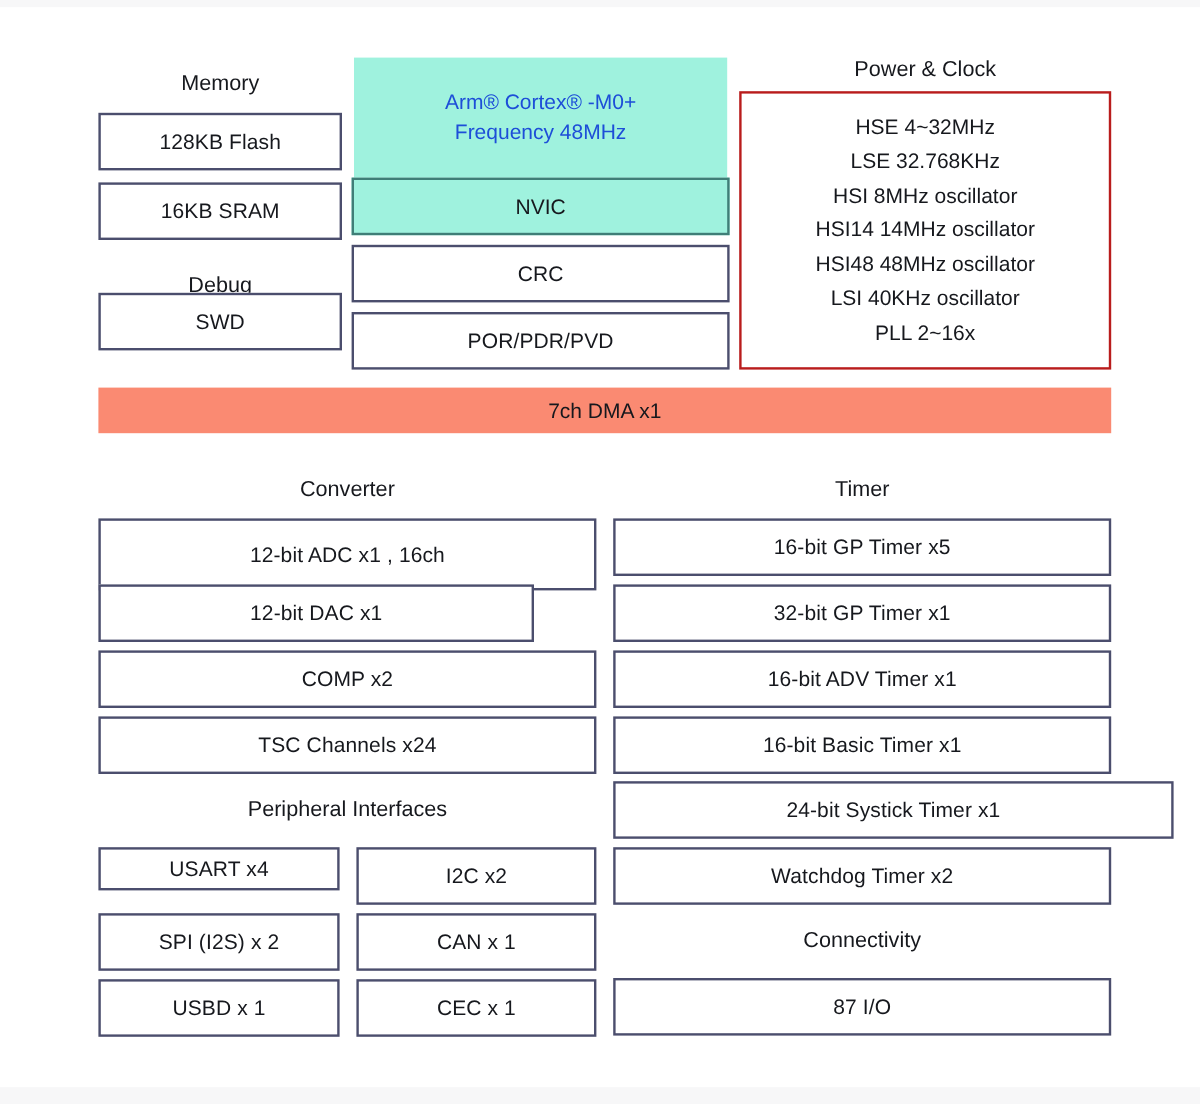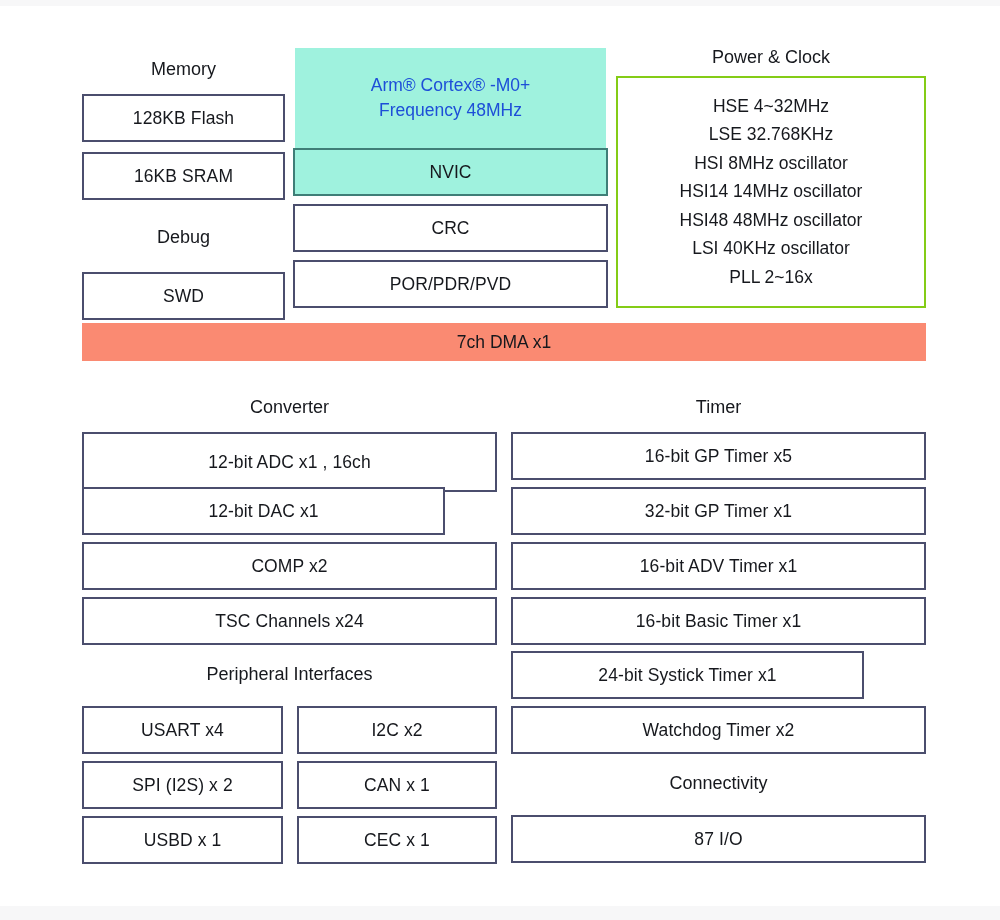--- a/index.html
+++ b/index.html
@@ -96,21 +96,21 @@
     align-items: center;
     justify-content: center;
     font-size: 17.5px;
     color: #16181d;
   }
 
   
   .clockpanel {
     position: absolute;
     box-sizing: border-box;
-    border: 2px solid #84cc16;
+    border: 2px solid #b91c1c;
     background: #ffffff;
     display: flex;
     flex-direction: column;
     align-items: center;
     justify-content: center;
     padding: 4px 0;
   }
   .clockpanel .line {
     font-size: 17.5px;
     line-height: 1.0;
@@ -128,21 +128,21 @@
   <div class="botband"></div>
 
   <div class="hdr" style="left:82px; top:56px; width:203px; height:26px;">Memory</div>
 
   <div class="box" style="left:82px; top:94px; width:203px; height:48px;">128KB Flash</div>
 
   <div class="box" style="left:82px; top:152px; width:203px; height:48px;">16KB SRAM</div>
 
   <div class="hdr" style="left:82px; top:224px; width:203px; height:26px;">Debug</div>
 
-  <div class="box" style="left:82px; top:272px; width:203px; height:48px;">SWD</div>
+  <div class="box" style="left:82px; top:244px; width:203px; height:48px;">SWD</div>
 
   <div class="cpu" style="left:295px; top:48px; width:311px; height:100px;">
     <div>Arm® Cortex® -M0+</div>
     <div>Frequency 48MHz</div>
   </div>
 
   <div class="nvic" style="left:293px; top:148px; width:315px; height:48px;">NVIC</div>
 
   <div class="box" style="left:293px; top:204px; width:315px; height:48px;">CRC</div>
 
@@ -175,27 +175,27 @@
   <div class="hdr" style="left:511px; top:394px; width:415px; height:26px;">Timer</div>
 
   <div class="box" style="left:511px; top:432px; width:415px; height:48px;">16-bit GP Timer x5</div>
 
   <div class="box" style="left:511px; top:487px; width:415px; height:48px;">32-bit GP Timer x1</div>
 
   <div class="box" style="left:511px; top:542px; width:415px; height:48px;">16-bit  ADV Timer x1</div>
 
   <div class="box" style="left:511px; top:597px; width:415px; height:48px;">16-bit Basic Timer x1</div>
 
-  <div class="box" style="left:511px; top:651px; width:353px; height:48px;">24-bit  Systick Timer x1</div>
+  <div class="box" style="left:511px; top:651px; width:467px; height:48px;">24-bit  Systick Timer x1</div>
 
   <div class="box" style="left:511px; top:706px; width:415px; height:48px;">Watchdog Timer x2</div>
 
   <div class="hdr" style="left:82px; top:661px; width:415px; height:26px;">Peripheral Interfaces</div>
 
-  <div class="box" style="left:82px; top:706px; width:201px; height:48px;">USART x4</div>
+  <div class="box" style="left:82px; top:706px; width:201px; height:36px;">USART x4</div>
 
   <div class="box" style="left:82px; top:761px; width:201px; height:48px;">SPI (I2S) x 2</div>
 
   <div class="box" style="left:82px; top:816px; width:201px; height:48px;">USBD x 1</div>
 
   <div class="box" style="left:297px; top:706px; width:200px; height:48px;">I2C x2</div>
 
   <div class="box" style="left:297px; top:761px; width:200px; height:48px;">CAN x 1</div>
 
   <div class="box" style="left:297px; top:816px; width:200px; height:48px;">CEC x 1</div>

